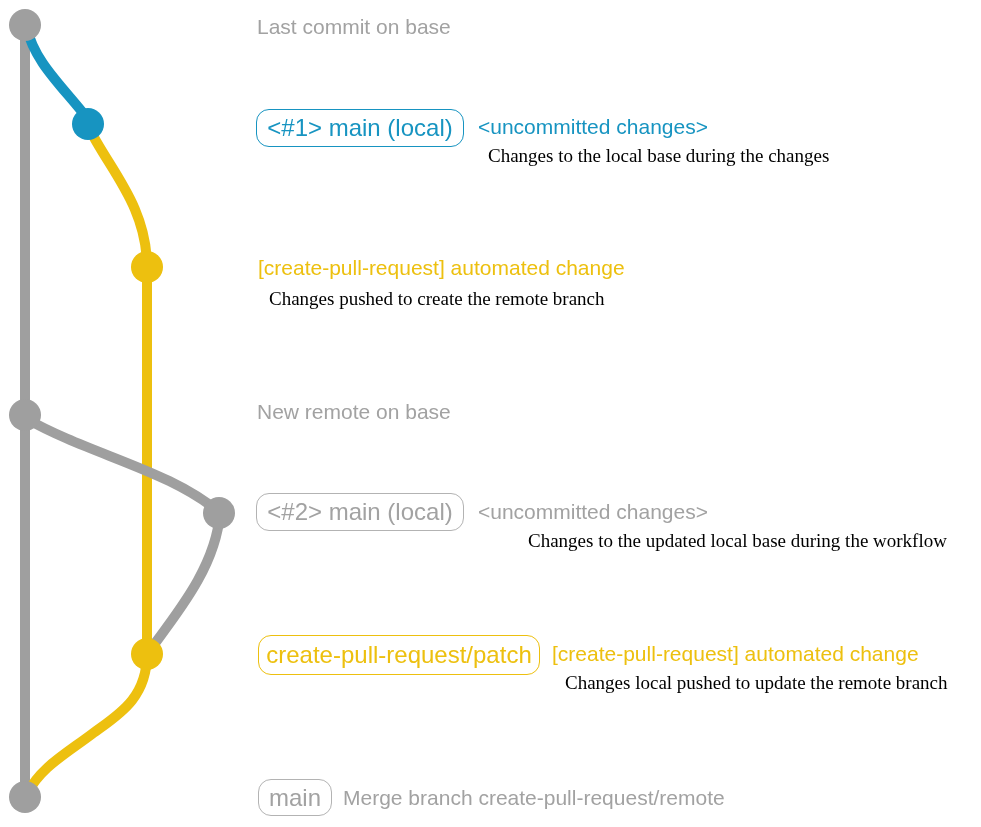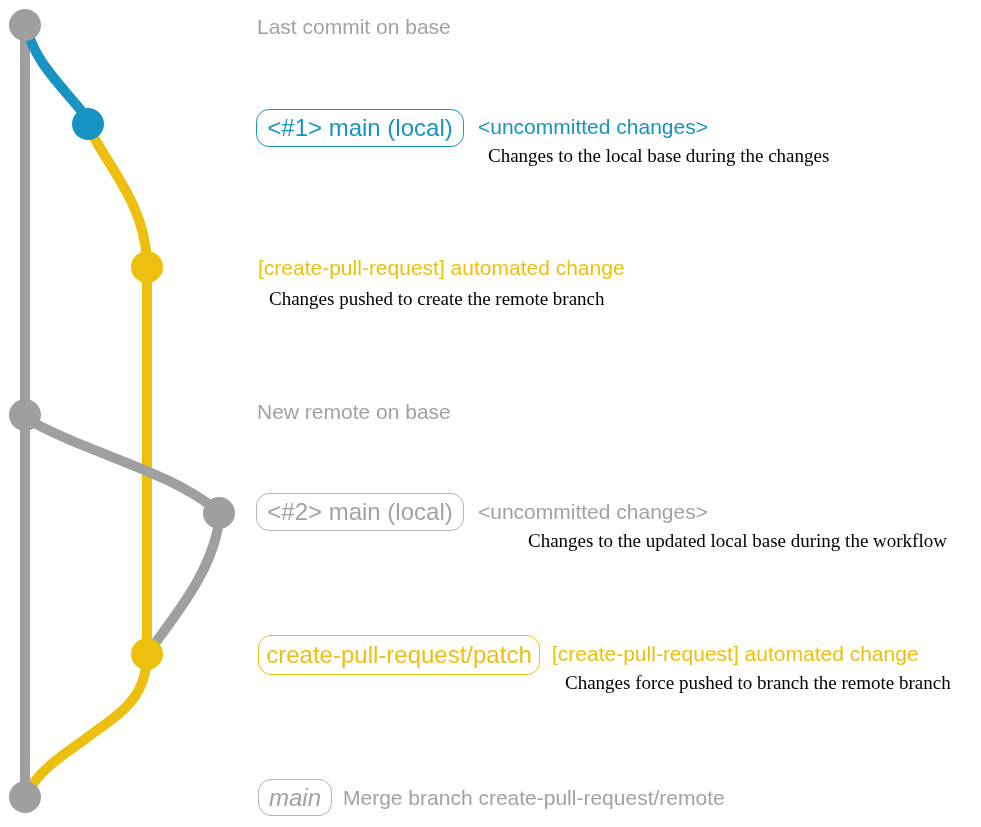--- a/index.html
+++ b/index.html
@@ -81,18 +81,18 @@
   <div class="abs desc" style="left:269px; top:288px;">Changes pushed to create the remote branch</div>
 
   <div class="abs title gray" style="left:257px; top:400px;">New remote on base</div>
 
   <div class="abs badge gray-b" style="left:256px; top:493px; width:208px; height:38px;">&lt;#2&gt; main (local)</div>
   <div class="abs title gray" style="left:478px; top:500px;">&lt;uncommitted changes&gt;</div>
   <div class="abs desc" style="left:488px; top:530px;margin-left:40px;">Changes to the updated local base during the workflow</div>
 
   <div class="abs badge yellow-b" style="left:258px; top:635px; width:282px; height:40px;">create-pull-request/patch</div>
   <div class="abs title yellow" style="left:552px; top:642px;">[create-pull-request] automated change</div>
-  <div class="abs desc" style="left:565px; top:672px;">Changes force pushed to branch the remote branch</div>
+  <div class="abs desc" style="left:565px; top:672px;">Changes local pushed to update the remote branch</div>
 
-  <div class="abs badge gray-b" style="left:258px; top:779px; width:74px; height:37px;font-style:italic;">main</div>
+  <div class="abs badge gray-b" style="left:258px; top:779px; width:74px; height:37px;">main</div>
   <div class="abs title gray" style="left:343px; top:786px;">Merge branch create-pull-request/remote</div>
 
 </div>
 
 </body></html>

